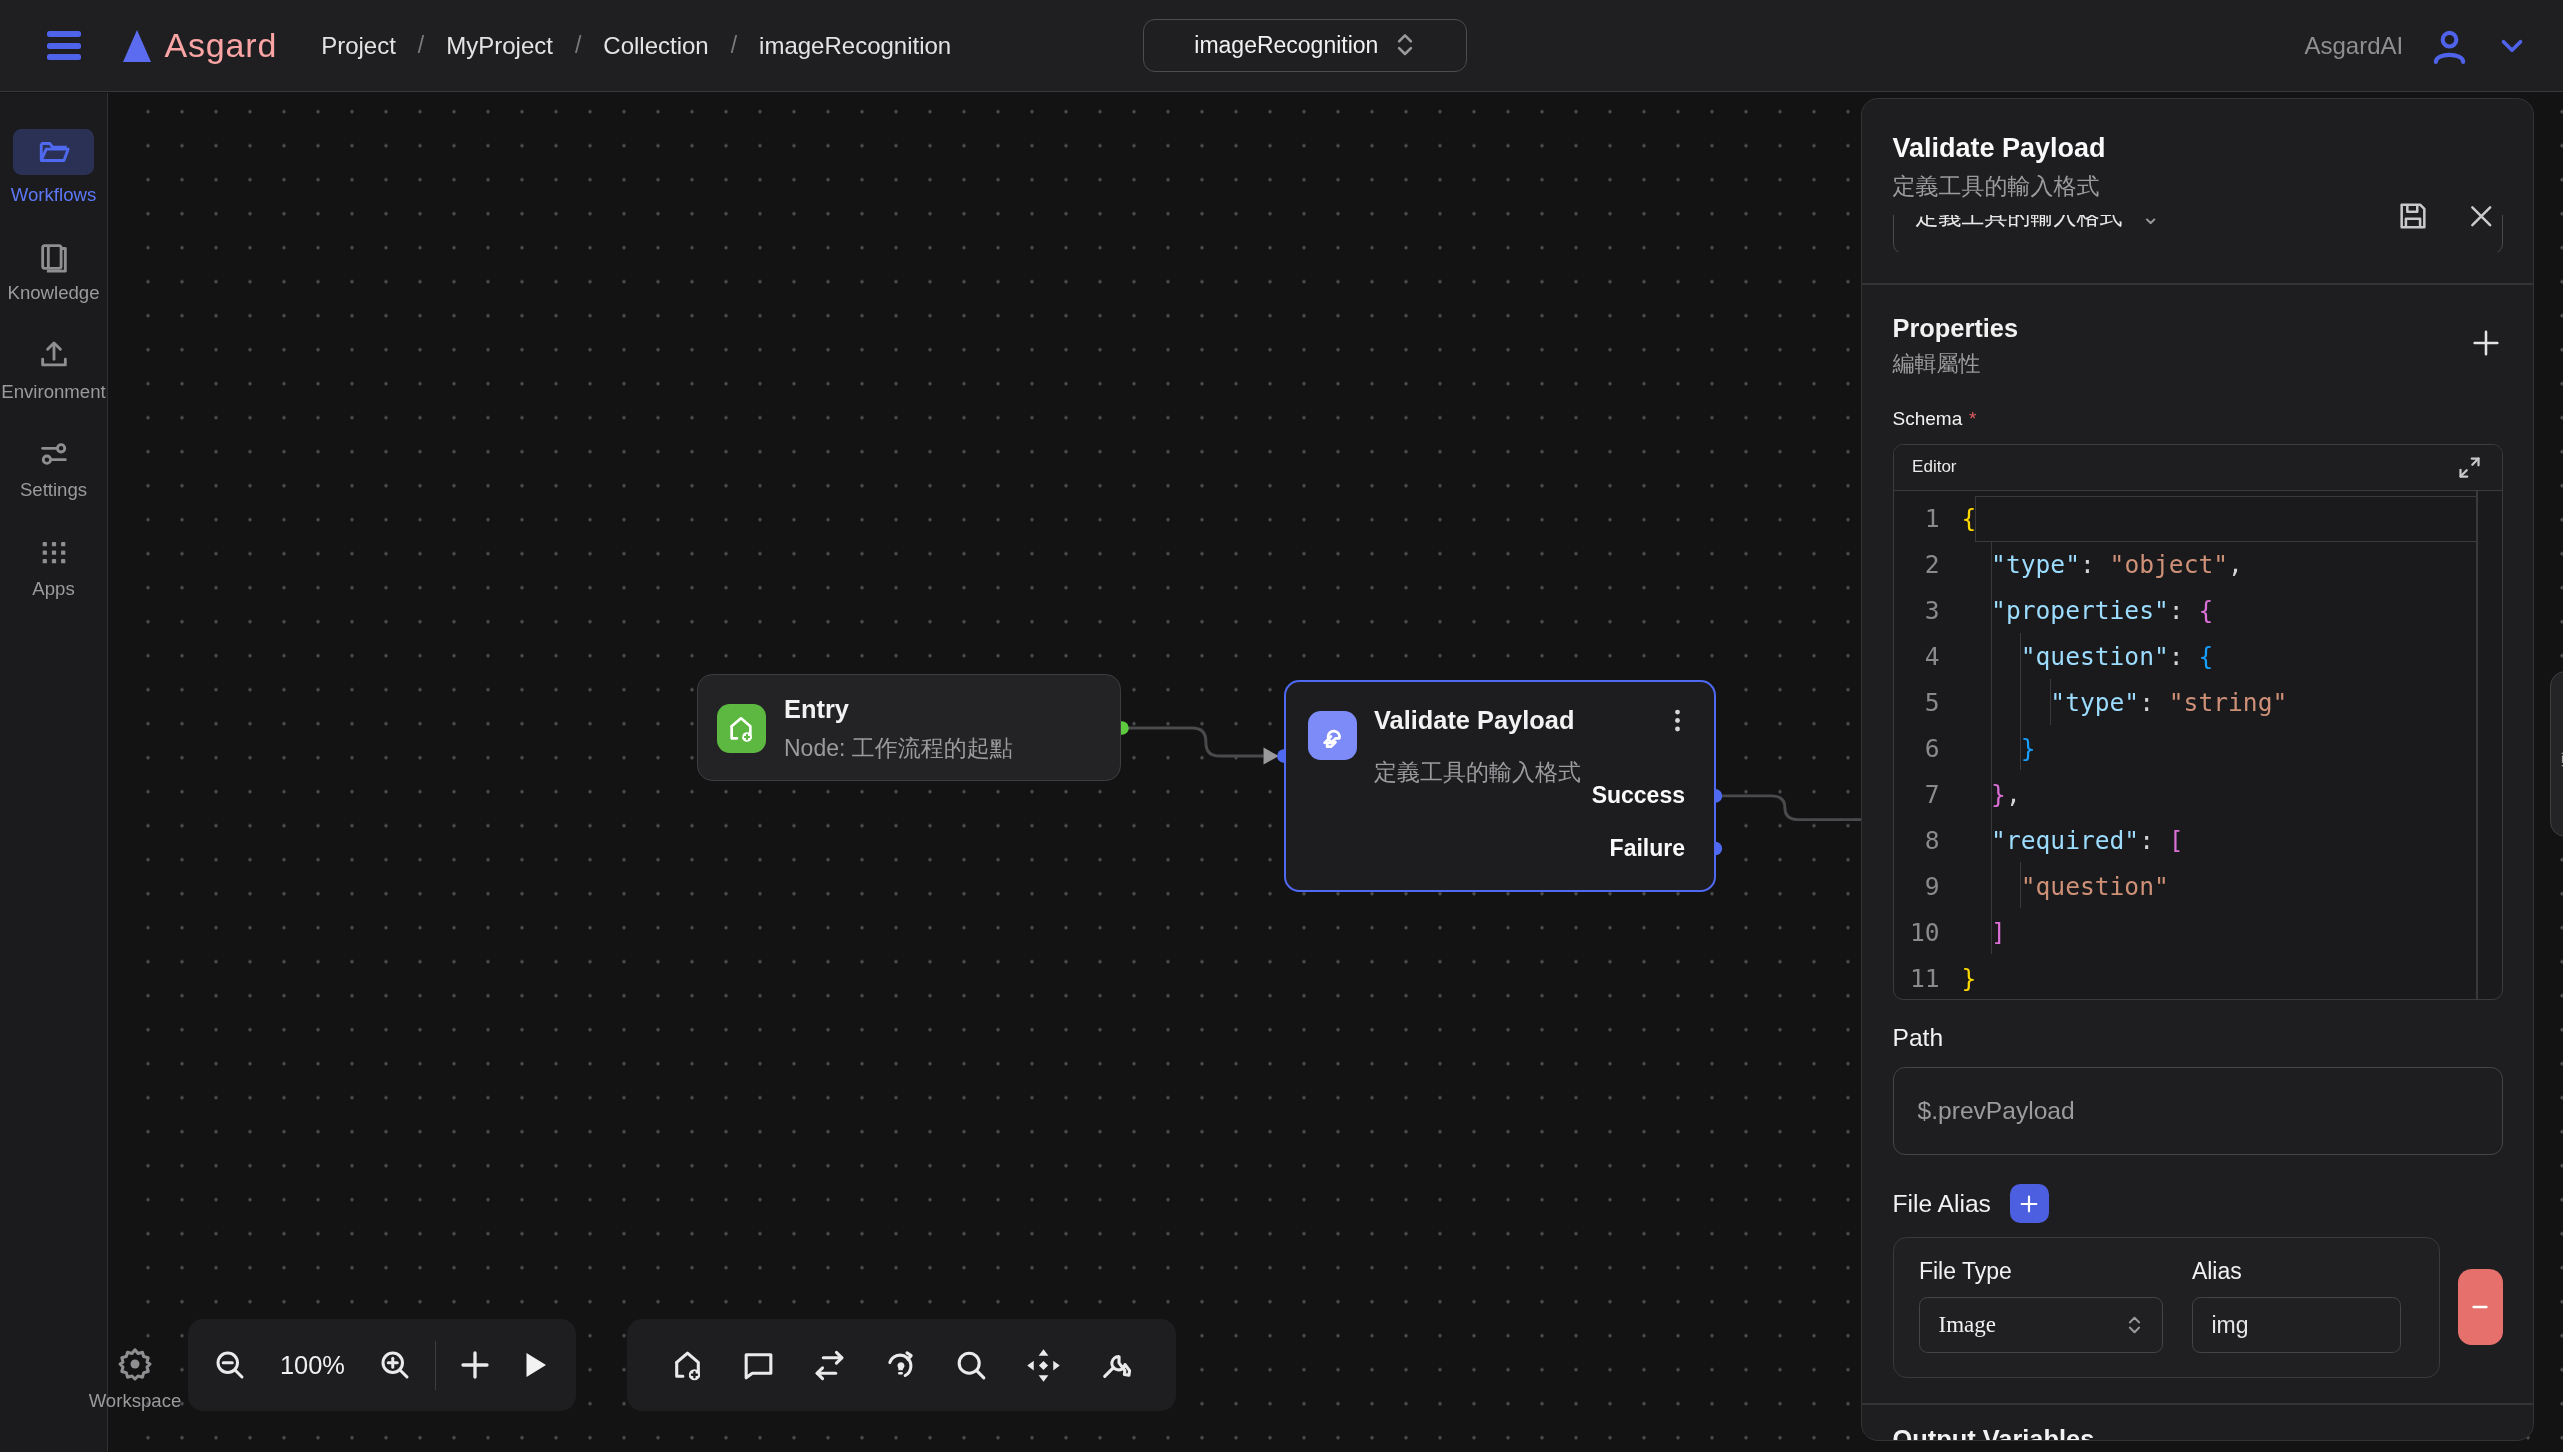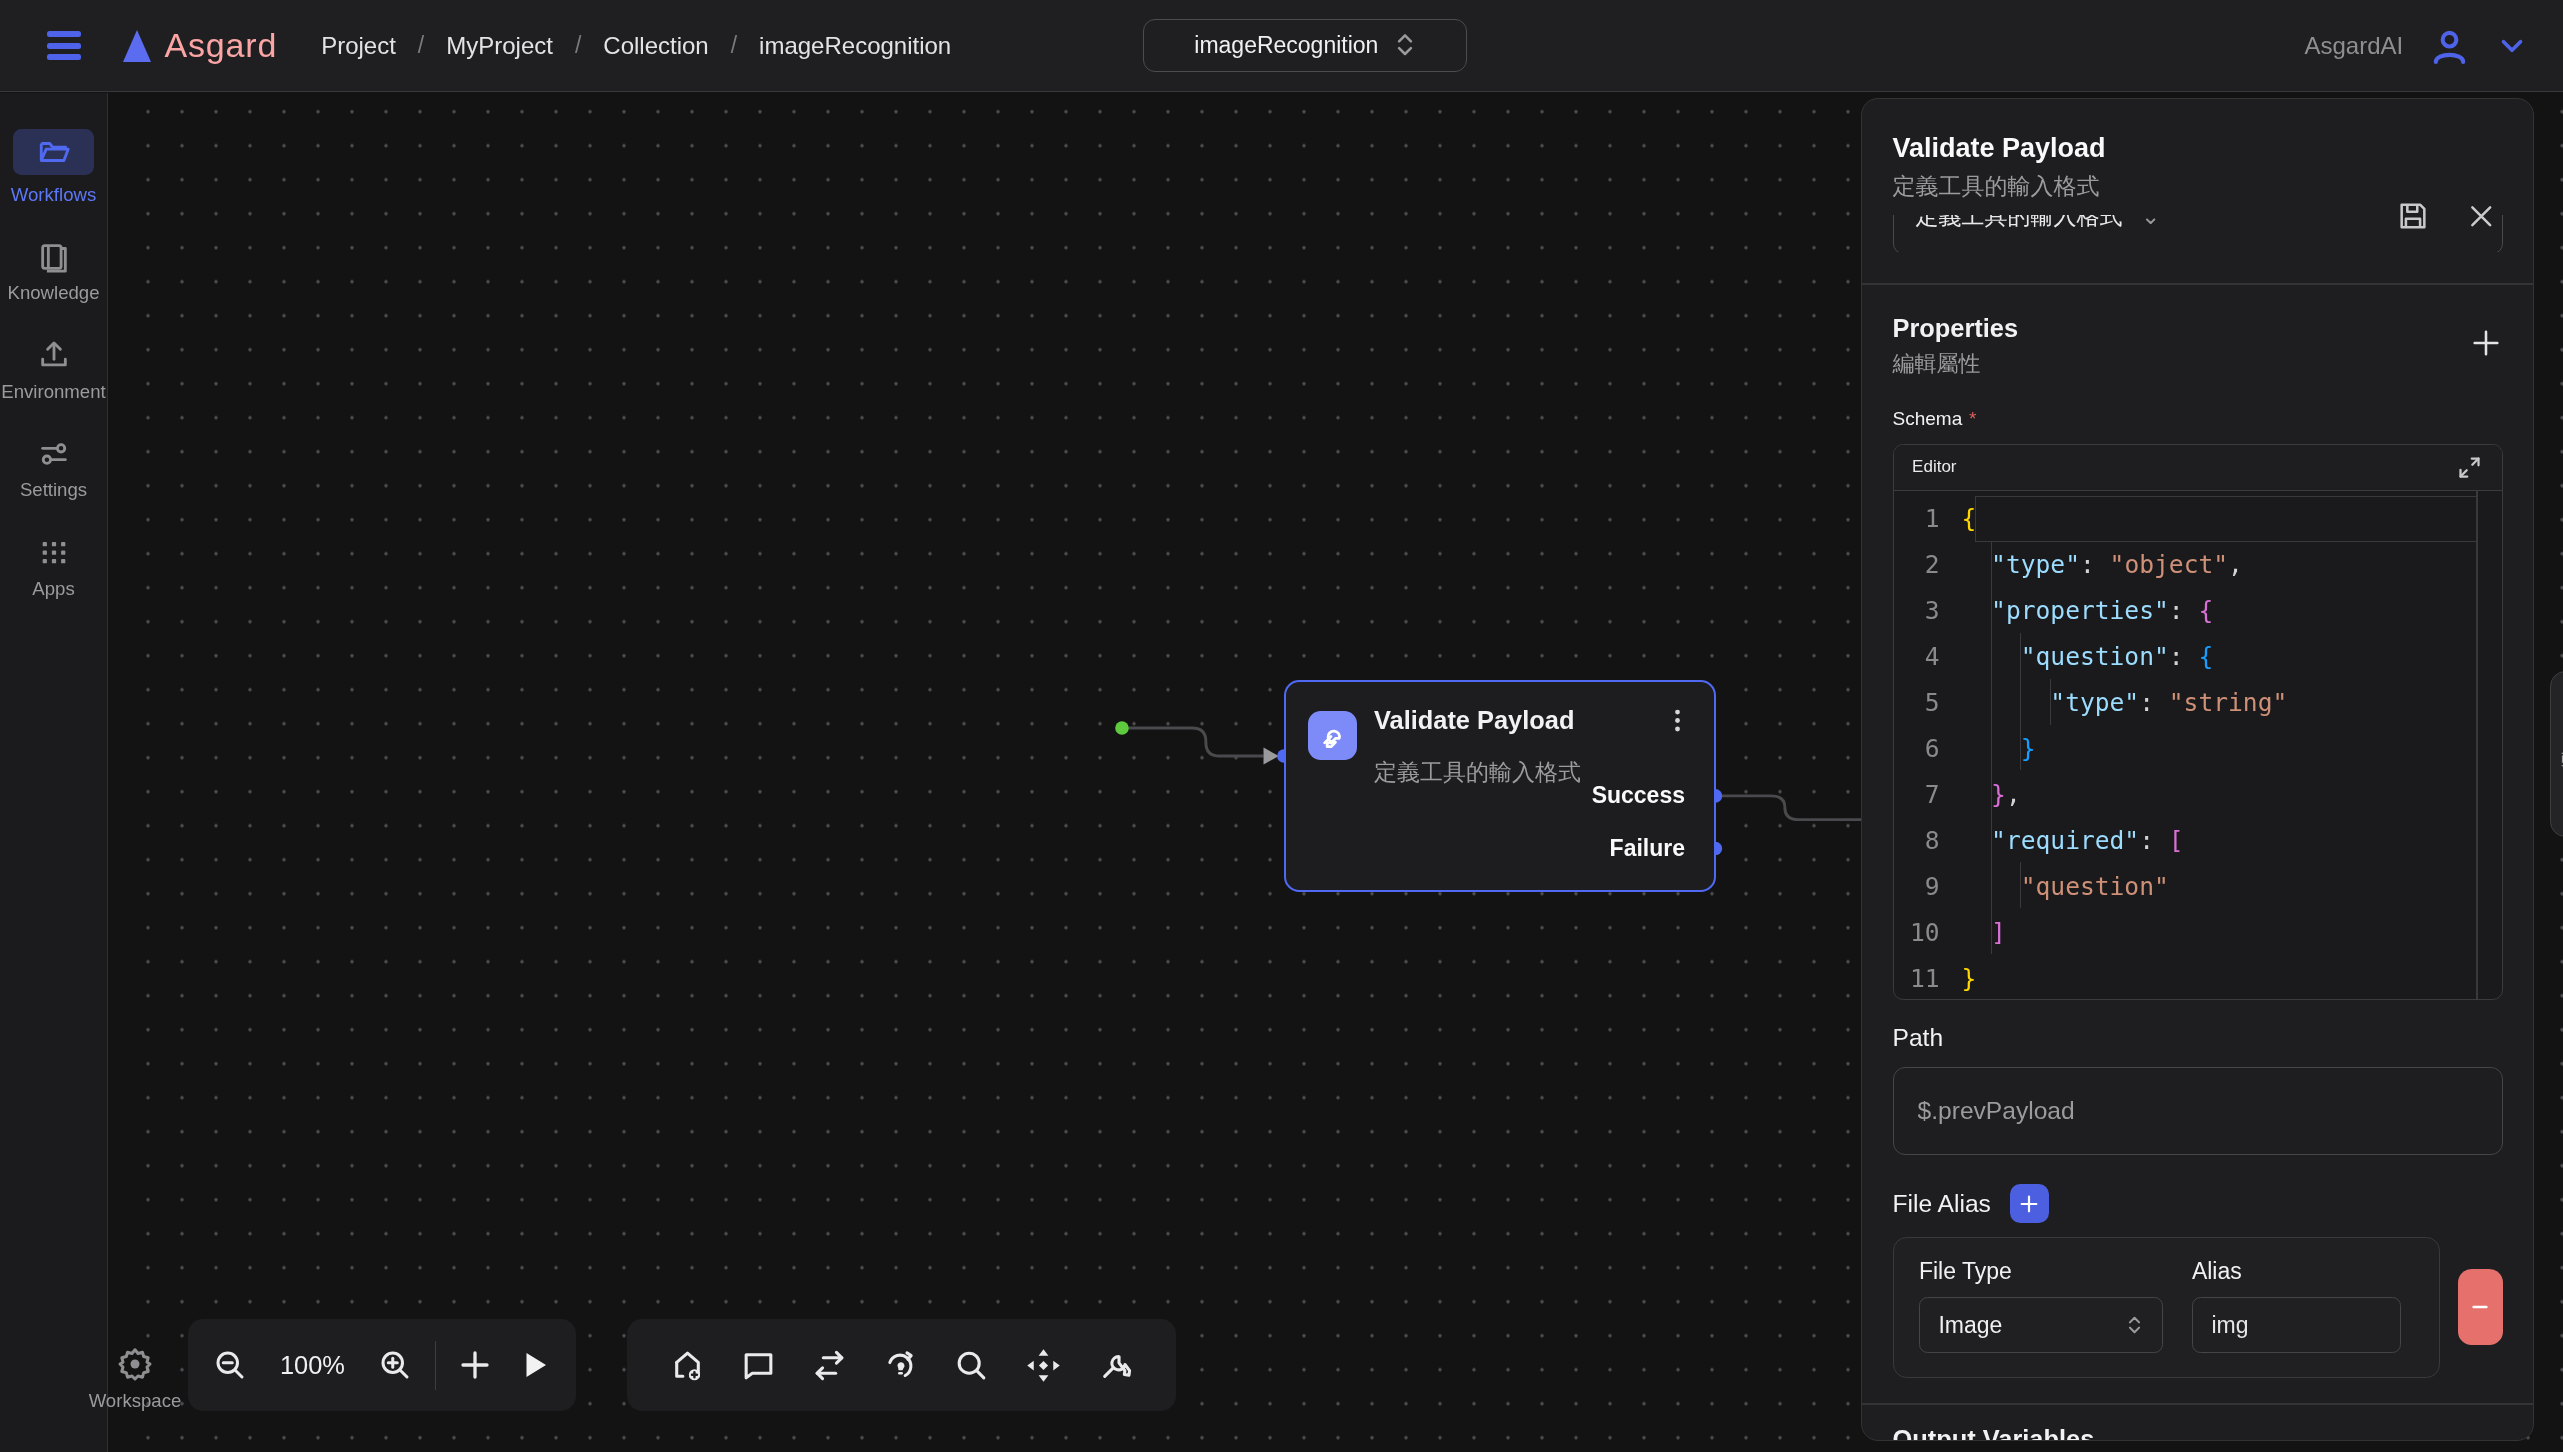--- a/index.html
+++ b/index.html
@@ -77,21 +77,21 @@
   .iguide { position:absolute; width:0.8px; background:#3a3a3d; }
   .rrule { position:absolute; right:24px; top:0; bottom:0; width:1.7px; background:#39393b; }
 
   .fld-label { margin-top:24px; font-size:24.6px; color:#f2f2f2; }
   .path-input { margin-top:15.3px; width:100%; height:88px; background:transparent; border:1.7px solid #454548; border-radius:12px; font-size:24.6px; color:#9b9b9e; padding:0 24px; font-family:"Liberation Sans", sans-serif; }
   .alias-row { margin-top:29px; height:39px; display:flex; align-items:center; gap:18.6px; }
   .btn-plus-blue { width:39px; height:39px; border-radius:10.2px; background:#4c5fe0; color:#fff; display:flex; align-items:center; justify-content:center; cursor:pointer; }
   .fa-row { margin-top:13.6px; display:flex; align-items:center; }
   .fa-card { width:566px; height:141px; border:1.7px solid #3a3a3d; border-radius:13.6px; background:#202023; display:flex; gap:29px; padding:20.3px 25.4px 0 25.4px; }
   .fa-col .lab { font-size:23px; color:#f2f2f2; }
-  .select-box { margin-top:12px; width:244px; height:56px; border:1.7px solid #454548; border-radius:8.5px; display:flex; align-items:center; justify-content:space-between; padding:0 18.6px; font-size:23px; color:#f0f0f0; cursor:pointer; }
+  .select-box { margin-top:12px; width:244px; height:56px; border:1.7px solid #454548; border-radius:8.5px; display:flex; align-items:center; justify-content:space-between; padding:0 18.6px; font-size:23px; color:#f0f0f0; cursor:pointer;font-family:Liberation Serif, serif; }
   .alias-input { margin-top:12px; width:209px; height:56px; border:1.7px solid #454548; border-radius:8.5px; background:transparent; font-size:23px; color:#e6e6e6; padding:0 18.6px; font-family:"Liberation Sans", sans-serif; }
   .btn-minus-red { margin-left:18.6px; width:46px; height:76px; border-radius:13.6px; background:#e5706c; color:#fff; display:flex; align-items:center; justify-content:center; cursor:pointer; align-self:center; }
   .out-label { margin-top:20.3px; font-size:25.4px; font-weight:600; color:#f2f2f2; }
 </style>
 </head>
 <body>
 
 <div id="app">
 
   <div class="header">
@@ -230,20 +230,32 @@
     <svg class="wires" viewBox="0 0 2864 1604" width="2428" height="1360">
       <path d="M 1163 749 L 1246 749 Q 1262 749 1262 765 L 1262 766 Q 1262 782 1278 782 L 1330 782" stroke="#4a4a4d" stroke-width="3.5" fill="none"></path>
       <polygon points="1330,772 1348,782 1330,792" fill="#9a9a9d"></polygon>
       <path d="M 1863 829 L 1929 829 Q 1945 829 1945 843 Q 1945 857 1961 857 L 2045 857" stroke="#4a4a4d" stroke-width="3.5" fill="none"></path>
       <circle cx="1163" cy="749" r="8" fill="#5ecb3e"></circle>
       <circle cx="1354" cy="782" r="8" fill="#4f6af0"></circle>
       <circle cx="1863" cy="829" r="8" fill="#4f6af0"></circle>
       <circle cx="1863" cy="891" r="8" fill="#4f6af0"></circle>
     </svg>
 
+    <div class="node" style="left:561px; top:581px; width:424px; height:107px;">
+      <div class="node-icon" style="left:18.6px; top:29px; background:#5cb840;">
+        <svg width="32" height="32" viewBox="0 0 24 24" fill="none" stroke="#ffffff" stroke-width="2" stroke-linecap="round" stroke-linejoin="round">
+            <path d="M5 10 L12 4 L19 10 L19 19 L14 19"></path>
+            <path d="M5 10 L5 19 L9 19"></path>
+            <circle cx="16.5" cy="18" r="3.6" fill="#ffffff" stroke="none"></circle>
+            <path d="M16.5 16.4 L16.5 19.6 M14.9 18 L18.1 18" stroke="#5cb840" stroke-width="1.6"></path>
+          </svg>
+      </div>
+      <div class="node-title" style="left:86px; top:20.3px;">Entry</div>
+      <div class="node-sub" style="left:86px; top:58px;">Node: 工作流程的起點</div>
+    </div>
 
     <div class="node" style="left:1148px; top:587px; width:432px; height:212px; border-color:#5069f2; border-width:2.5px; background:#1d1d20;">
       <div class="node-icon" style="left:22px; top:29px; background:#7d8bf8;">
         <svg width="30.5" height="30.5" viewBox="0 0 24 24" fill="none" stroke="#ffffff" stroke-width="2.2" stroke-linecap="round" stroke-linejoin="round">
             <path d="M14.5 6.5 a4.5 4.5 0 1 0 3 3 L21 13 L21 16 L18 16 L18 13 L14.5 9.5 Z" transform="rotate(90 12 12)"></path>
             <path d="M6 18 L11 13"></path>
           </svg>
       </div>
       <div class="node-title" style="left:88px; top:24px;">Validate Payload</div>
       <div class="node-sub" style="left:88px; top:75px;">定義工具的輸入格式</div>

